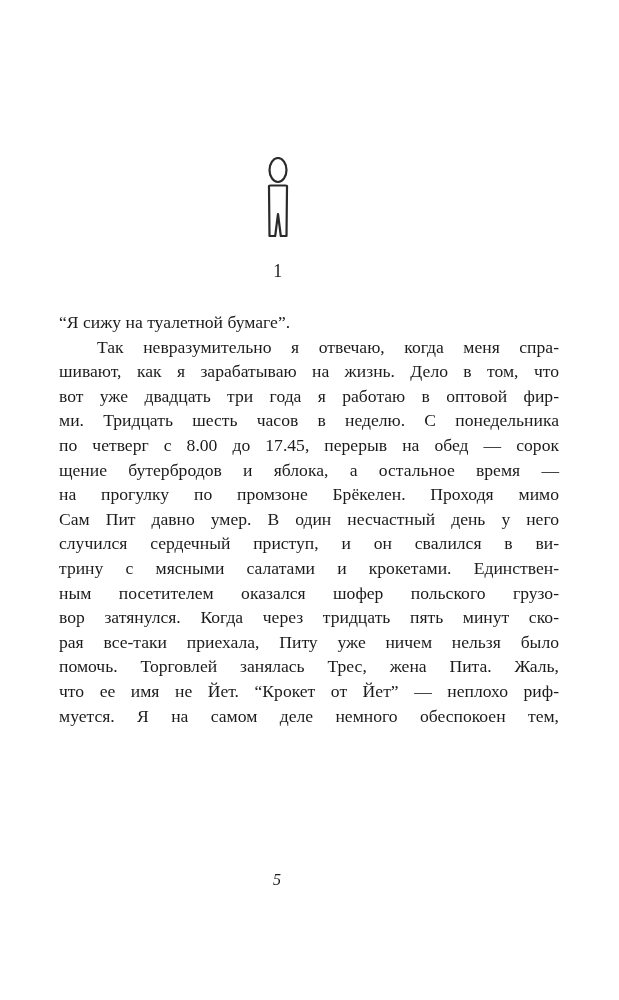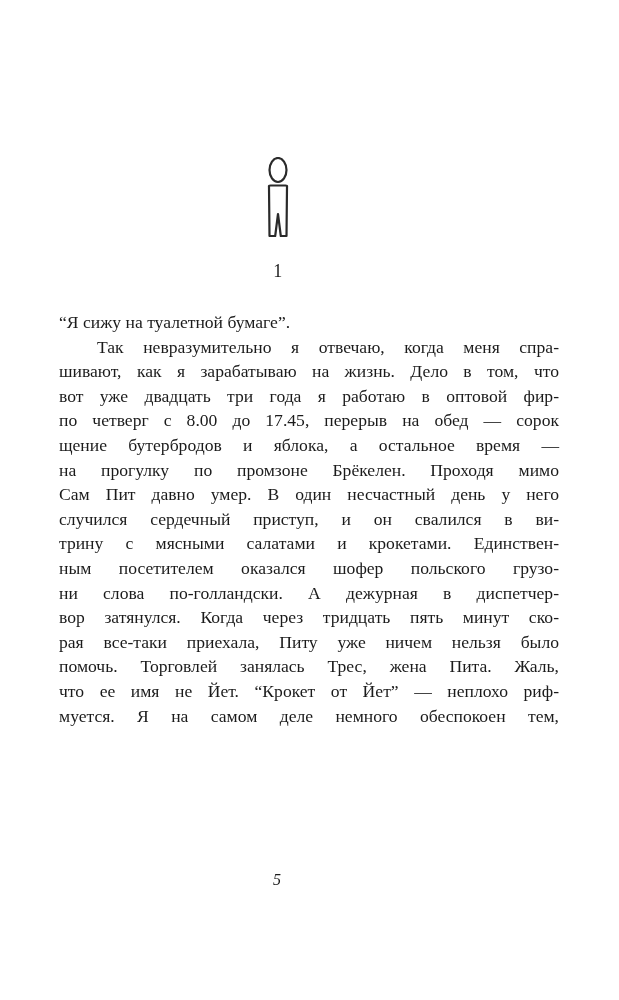--- a/index.html
+++ b/index.html
@@ -74,28 +74,28 @@
     </svg>
   </div>
 
   <div class="chapter-number">1</div>
 
   <div class="text-block">
       <div class="line no-justify">“Я сижу на туалетной бумаге”.</div>
       <div class="line indent">Так невразумительно я отвечаю, когда меня спра-</div>
       <div class="line">шивают, как я зарабатываю на жизнь. Дело в том, что</div>
       <div class="line">вот уже двадцать три года я работаю в оптовой фир-</div>
+      <div class="line">ми. Тридцать шесть часов в неделю. С понедельника</div>
       <div class="line">по четверг с 8.00 до 17.45, перерыв на обед — сорок</div>
       <div class="line">щение бутербродов и яблока, а остальное время —</div>
       <div class="line">на прогулку по промзоне Брёкелен. Проходя мимо</div>
       <div class="line">Сам Пит давно умер. В один несчастный день у него</div>
       <div class="line">случился сердечный приступ, и он свалился в ви-</div>
       <div class="line">трину с мясными салатами и крокетами. Единствен-</div>
       <div class="line">ным посетителем оказался шофер польского грузо-</div>
-      <div class="line">ни слова по-голландски. А дежурная в диспетчер-</div>
       <div class="line">вор затянулся. Когда через тридцать пять минут ско-</div>
       <div class="line">рая все-таки приехала, Питу уже ничем нельзя было</div>
       <div class="line">помочь. Торговлей занялась Трес, жена Пита. Жаль,</div>
       <div class="line">что ее имя не Йет. “Крокет от Йет” — неплохо риф-</div>
       <div class="line">муется. Я на самом деле немного обеспокоен тем,</div>
     </div>
 
   <div class="page-number">5</div>
 
 </div>

